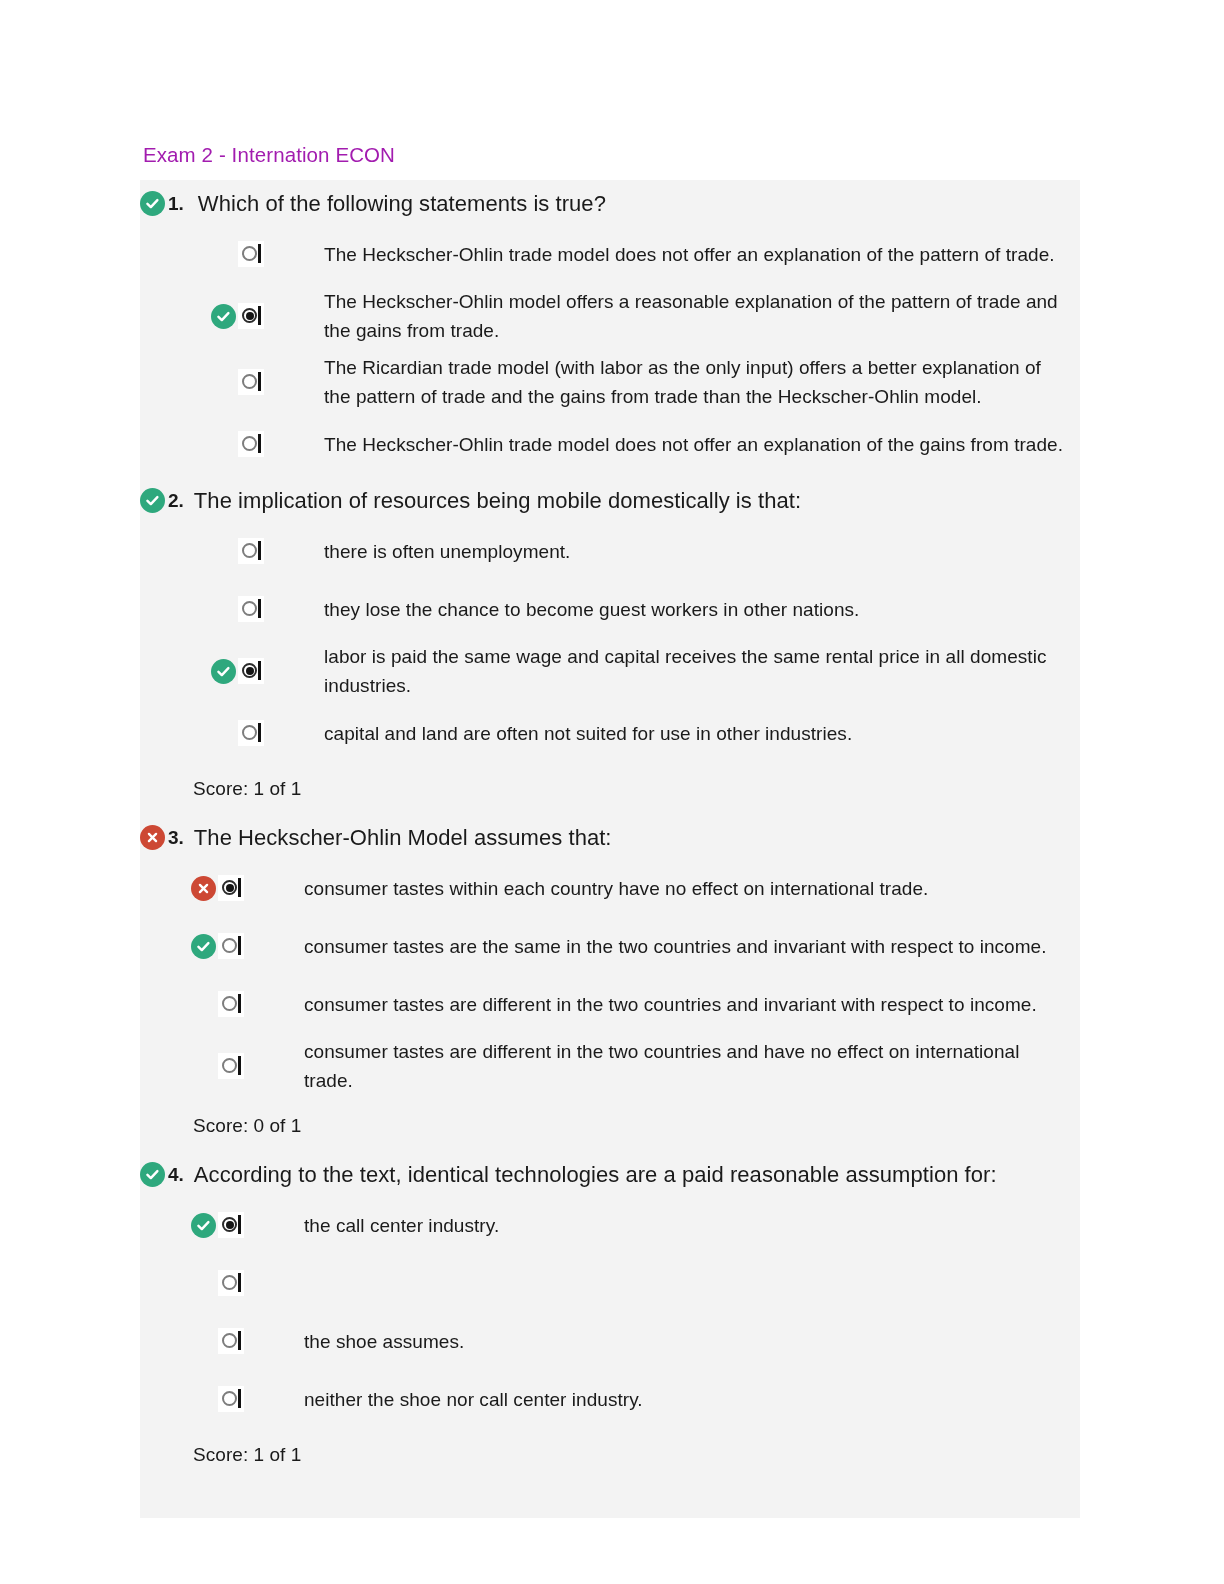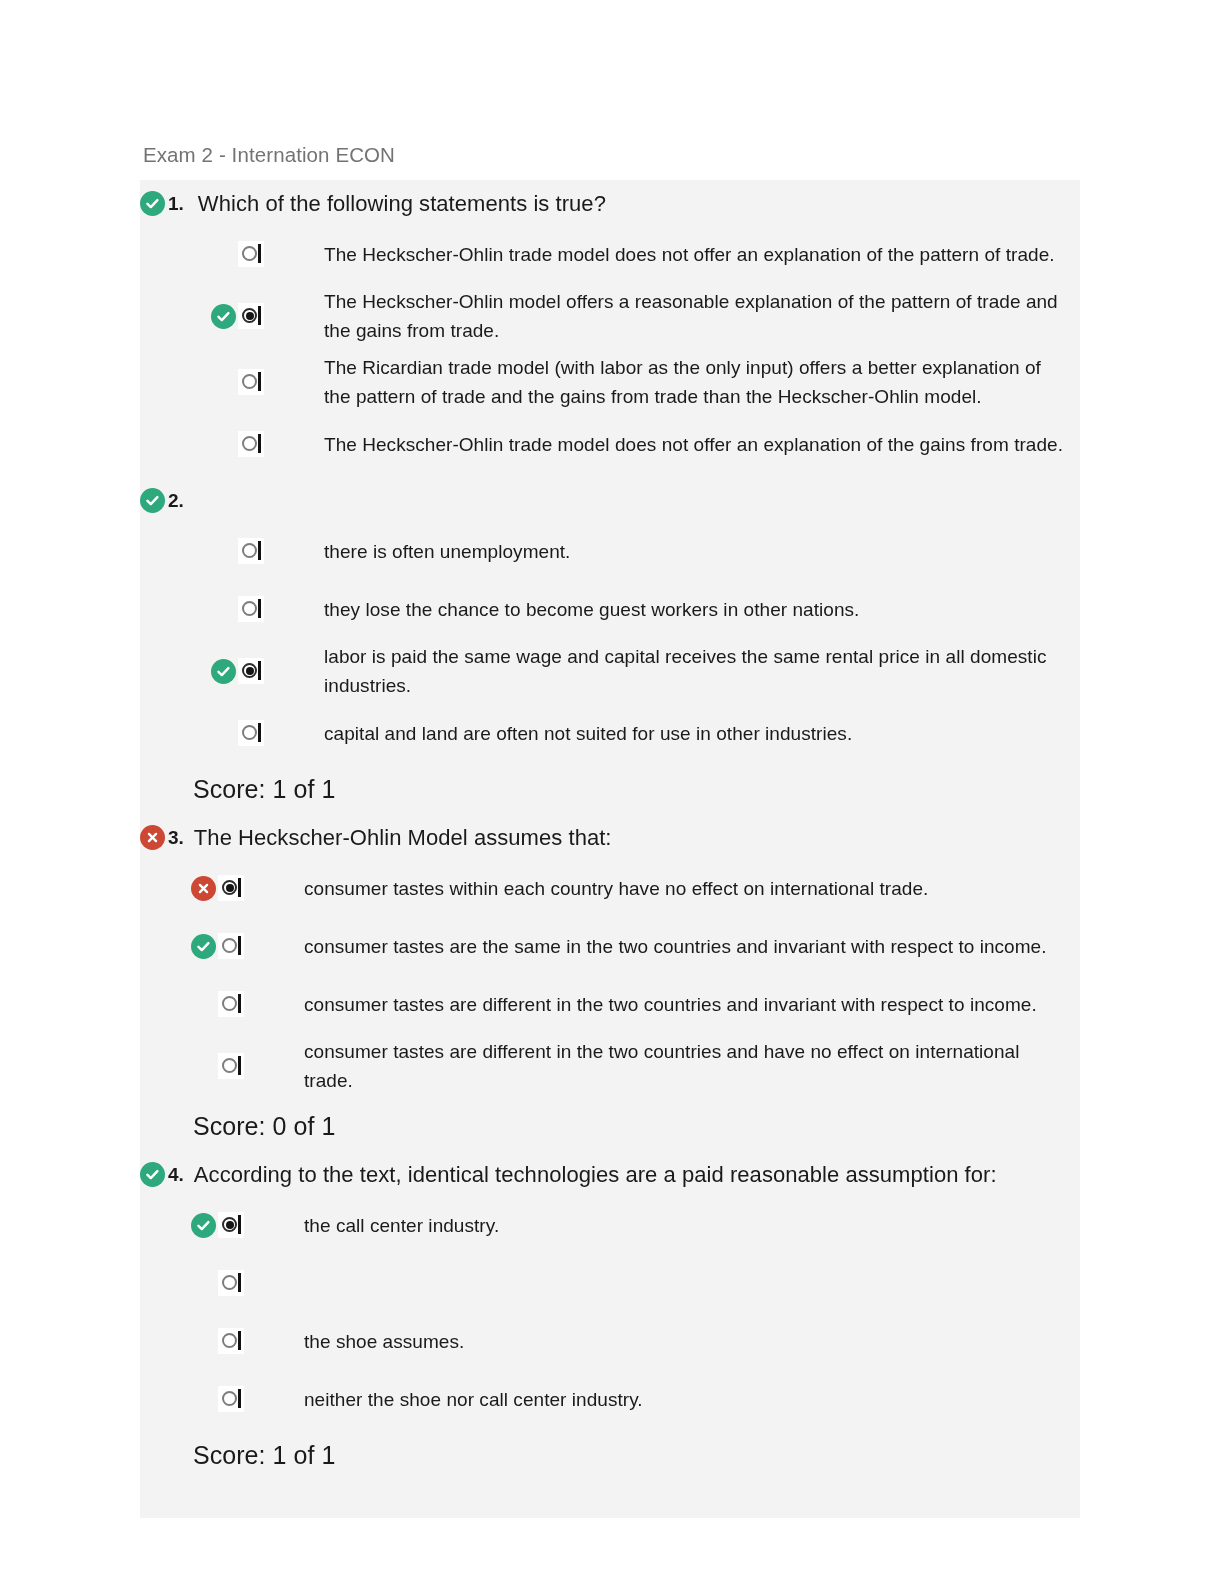--- a/index.html
+++ b/index.html
@@ -22,21 +22,21 @@
     background: #ffffff;
   }
 
   .doc-title {
     position: absolute;
     left: 143px;
     top: 142px;
     font-size: 20.5px;
     line-height: 26px;
     letter-spacing: 0.1px;
-    color: #737373;
+    color: #a21caf;
     white-space: nowrap;
   }
 
   .quiz-panel {
     position: absolute;
     left: 140px;
     top: 180px;
     width: 940px;
     background: #f3f3f3;
     padding: 0 0 38px 0;
@@ -159,21 +159,21 @@
     align-items: center;
     justify-content: center;
     flex: 0 0 25px;
   }
   .icon-circle svg { display: block; }
   .icon-correct { background: #2ea87d; }
   .icon-wrong  { background: #cd4834; }
 
   
   .score {
-    font-size: 25px;
+    font-size: 19px;
     line-height: 30px;
     padding: 12px 0 10px 53px;
     letter-spacing: 0.05px;
   }
 
   .spacer-sm { height: 4px; }
 </style>
 </head>
 <body>
 
@@ -248,20 +248,21 @@
       <div class="question">
         <div class="q-head">
           <span class="status-slot">
             <span class="icon-circle icon-correct">
               <svg width="15" height="15" viewBox="0 0 16 16" aria-hidden="true">
                 <path d="M2.6 8.4 L6.2 11.8 L13.2 4.4" fill="none" stroke="#ffffff" stroke-width="2.6" stroke-linecap="round" stroke-linejoin="round"></path>
               </svg>
             </span>
           </span>
           <span class="q-num">2.</span>
+          <span class="q-text">The implication of resources being mobile domestically is that:</span>
         </div>
         <div class="options">
           <div class="option indent-a">
             <span class="status-slot"></span>
             <span class="radio-slot">
               <span class="radio">
                 <span class="ring"></span>
                 <span class="bar"></span>
               </span>
             </span>

